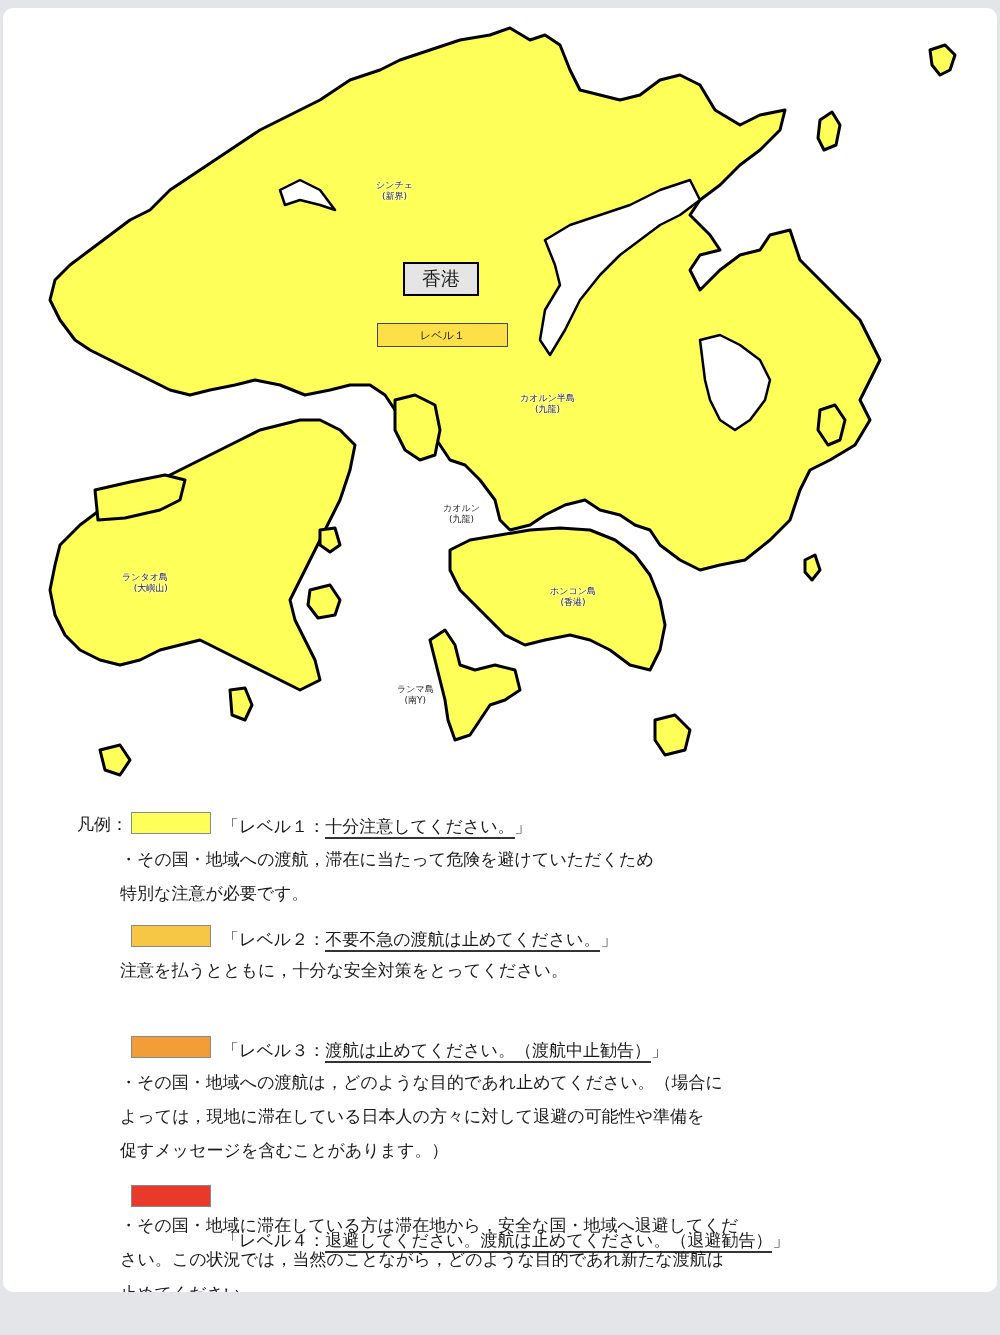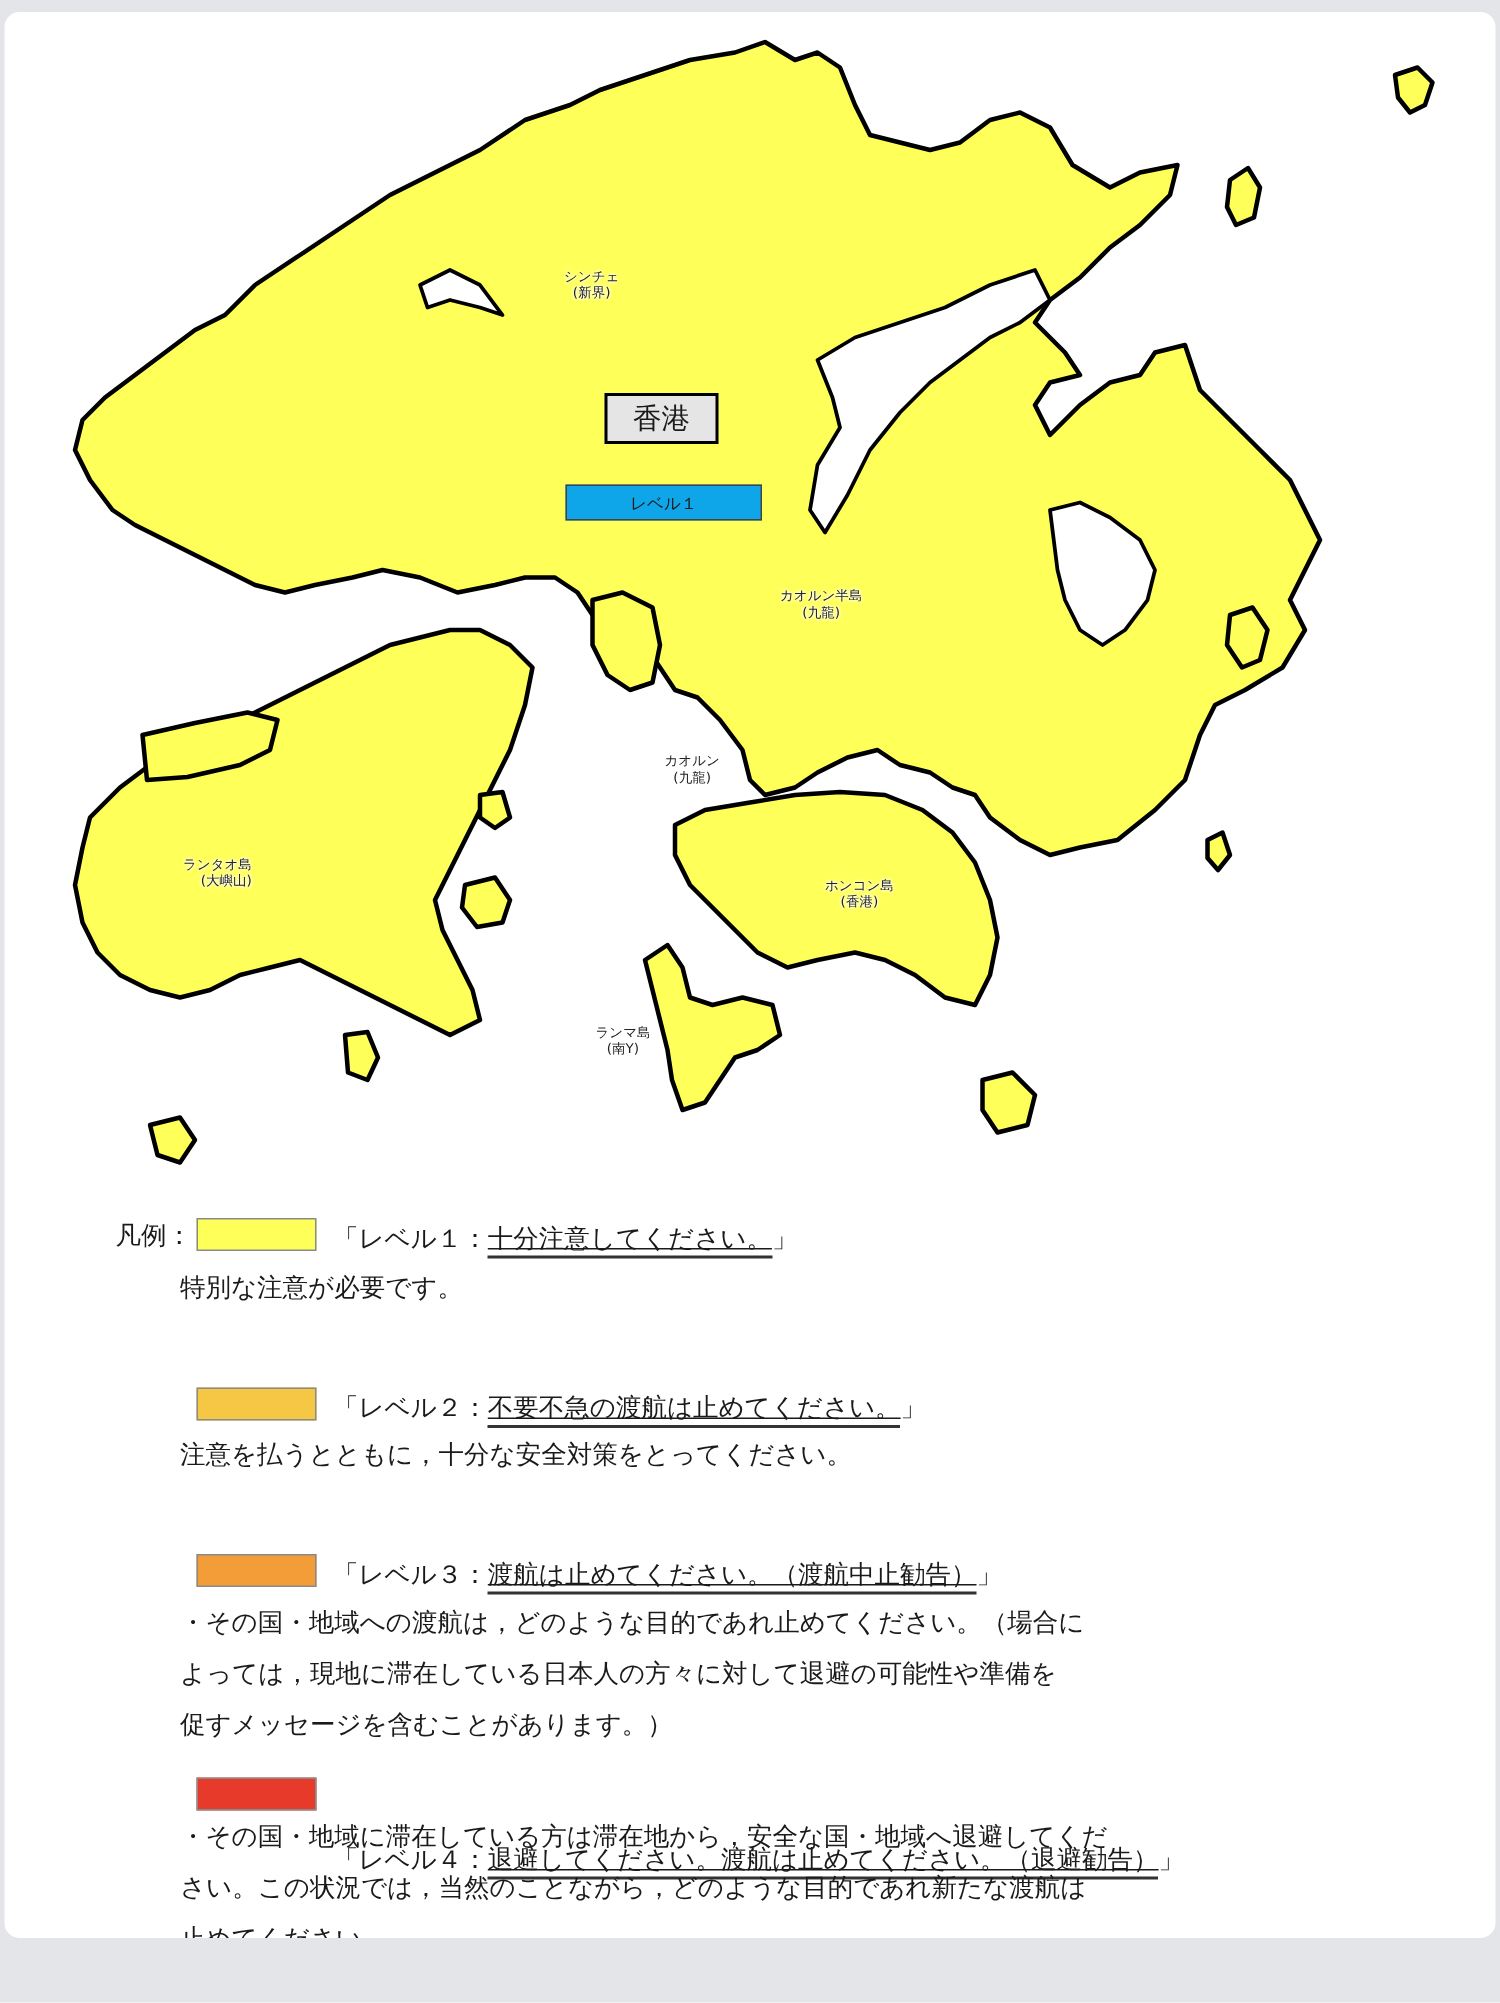--- a/index.html
+++ b/index.html
@@ -43,21 +43,21 @@
     background: #e5e5e5;
     border: 2px solid #000;
     box-sizing: border-box;
     font-size: 19px;
     display: flex; align-items: center; justify-content: center;
   }
   .level-box {
     position: absolute;
     left: 377px; top: 323px;
     width: 131px; height: 24px;
-    background: #0ea5e9;
+    background: #fde047;
     border: 1.5px solid #444;
     box-sizing: border-box;
     font-size: 11px;
     display: flex; align-items: center; justify-content: center;
   }
   .legend {
     position: absolute;
     left: 0; top: 0;
     width: 1000px;
     font-size: 17px;
@@ -72,21 +72,21 @@
     position: absolute;
     width: 80px; height: 22px;
     border: 1.5px solid #8a8a8a;
     box-sizing: border-box;
   }
   .lvl-title {
     position: absolute;
     font-size: 17px;
     white-space: nowrap;
   }
-  .lvl-title .u { border-bottom: 2px solid #333; padding-bottom: 1px; text-decoration: underline; }
+  .lvl-title .u { border-bottom: 2px solid #333; padding-bottom: 1px; }
   .desc {
     position: absolute;
     left: 120px;
     width: 800px;
     font-size: 17px;
     line-height: 34px;
     white-space: nowrap;
   }
 </style>
 </head>
@@ -156,20 +156,21 @@
   </div>
 
   <div class="legend" style="left:-3px; top:-8px;">
     <div class="legend-label">凡例：</div>
 
     <div class="swatch" style="left: 131px; top: 812px; background: rgb(255, 255, 89);" title="#ffff59"></div>
     <div class="lvl-title" style="left:222px; top:808px;">
       <span>「レベル１：</span><span class="u">十分注意してください。</span><span>」</span>
     </div>
     <div class="desc" style="top:842px;">
+      <div>・その国・地域への渡航，滞在に当たって危険を避けていただくため</div>
       <div>特別な注意が必要です。</div>
     </div>
 
     <div class="swatch" style="left: 131px; top: 925px; background: rgb(246, 199, 68);"></div>
     <div class="lvl-title" style="left:222px; top:921px;">
       <span>「レベル２：</span><span class="u">不要不急の渡航は止めてください。</span><span>」</span>
     </div>
     <div class="desc" style="top:953px;">
       <div>注意を払うとともに，十分な安全対策をとってください。</div>
     </div>

